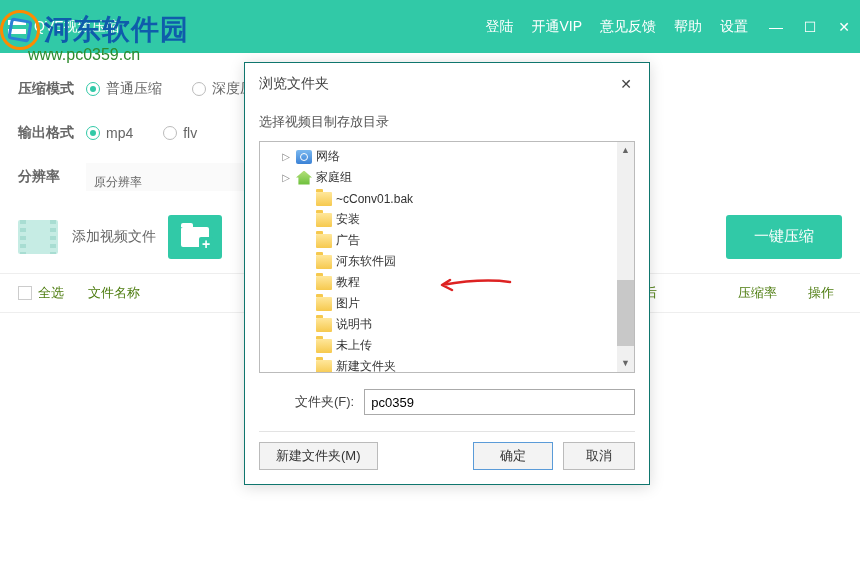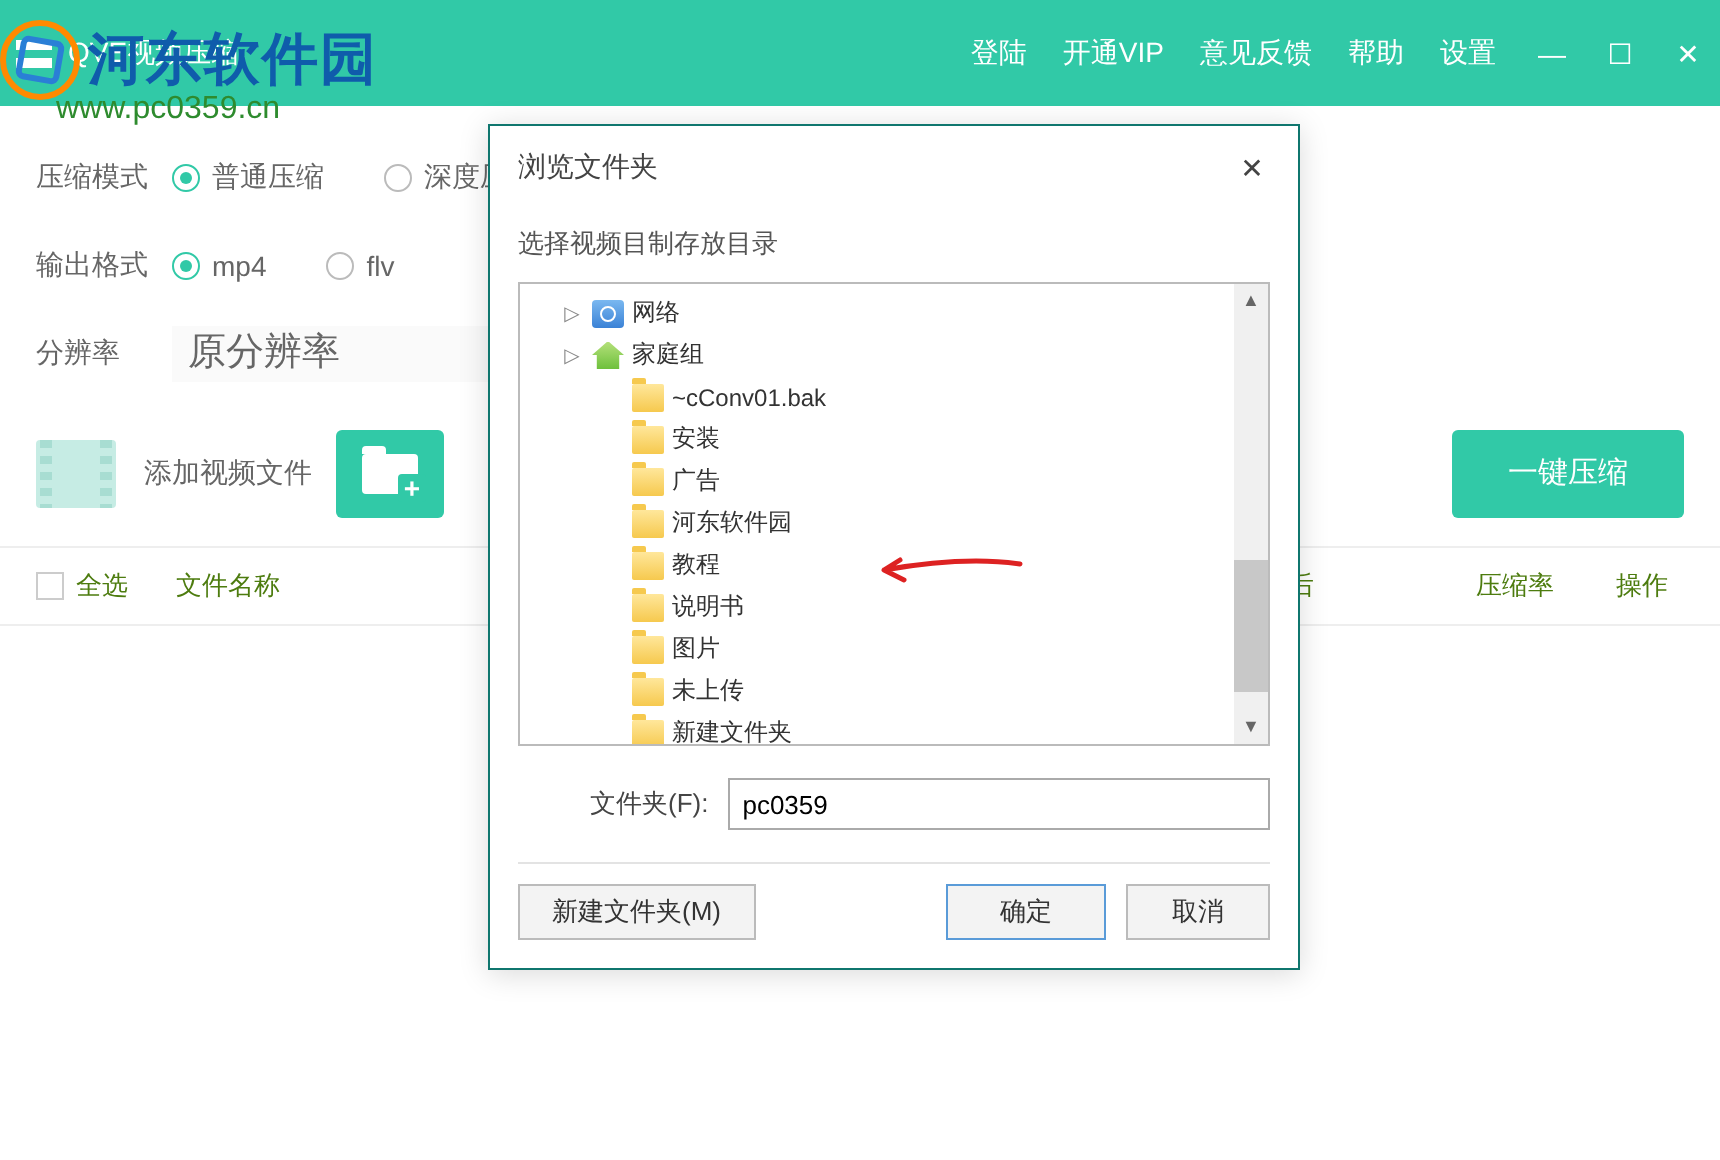--- a/index.html
+++ b/index.html
@@ -20,26 +20,26 @@
 .watermark { position: absolute; top: 10px; left: 0; z-index: 50; pointer-events: none; }
 .watermark .logo { display: flex; align-items: center; }
 .watermark .mark { width: 40px; height: 40px; border-radius: 50%; border: 3px solid #ff8a00; position: relative; display: flex; align-items: center; justify-content: center; }
 .watermark .mark-inner { width: 22px; height: 22px; border: 3px solid #2a7fd6; border-radius: 4px; transform: rotate(10deg); }
 .watermark .text1 { font-size: 28px; font-weight: bold; color: #0f5cab; margin-left: 4px; letter-spacing: 1px; }
 .watermark .url { color: #2e8b2e; font-size: 16px; margin-left: 28px; margin-top: -4px; font-family: Arial; }
 
 
 .options { padding: 14px 18px 8px 18px; }
 .row { display: flex; align-items: center; height: 44px; font-size: 14px; color: #555; }
-.row .label { width: 68px; color: #666; }
+.row .label { width: 68px; color: #666; font-weight: bold; }
 .radio { display: flex; align-items: center; margin-right: 30px; cursor: pointer; color: #666; }
 .radio .dot { width: 14px; height: 14px; border-radius: 50%; border: 1px solid #bbb; margin-right: 6px; position: relative; background: #fff; }
 .radio.selected .dot { border-color: #31c9a7; }
 .radio.selected .dot::after { content: ""; position: absolute; width: 6px; height: 6px; background: #31c9a7; border-radius: 50%; top: 3px; left: 3px; }
-.select-box { height: 28px; width: 170px; background: #fafafa; display: flex; align-items: flex-start; padding: 0 8px; color: #666; font-size: 19px; }
+.select-box { height: 28px; width: 170px; background: #fafafa; display: flex; align-items: flex-end; padding: 0 8px; color: #666; font-size: 12px; }
 
 
 .action-strip { display: flex; padding: 8px 18px 14px; gap: 12px; }
 .add-file-btn { display: flex; align-items: center; gap: 14px; color: #666; font-size: 14px; }
 .film-icon { width: 40px; height: 34px; background: #c6ece4; position: relative; border-radius: 2px; }
 .film-icon::before, .film-icon::after { content: ""; position: absolute; width: 6px; height: 100%; background: repeating-linear-gradient(#a8ddd2 0 4px, #c6ece4 4px 8px); top: 0; }
 .film-icon::before { left: 2px; }
 .film-icon::after { right: 2px; }
 .add-folder-btn { width: 54px; height: 44px; background: #31c9a7; border-radius: 3px; display: flex; align-items: center; justify-content: center; color: #fff; font-size: 26px; cursor: pointer; }
 .add-folder-btn .folder-shape { width: 28px; height: 20px; background: #fff; border-radius: 2px; position: relative; }
@@ -230,26 +230,26 @@
             <span>河东软件园</span>
           </div>
         <div class="tree-item indent2">
             <span class="exp"></span>
             <span class="ico ico-folder"></span>
             <span>教程</span>
           </div>
         <div class="tree-item indent2">
             <span class="exp"></span>
             <span class="ico ico-folder"></span>
+            <span>图片</span>
+          </div>
+        <div class="tree-item indent2">
+            <span class="exp"></span>
+            <span class="ico ico-folder"></span>
             <span>说明书</span>
-          </div>
-        <div class="tree-item indent2">
-            <span class="exp"></span>
-            <span class="ico ico-folder"></span>
-            <span>图片</span>
           </div>
         <div class="tree-item indent2">
             <span class="exp"></span>
             <span class="ico ico-folder"></span>
             <span>未上传</span>
           </div>
         <div class="tree-item indent2">
             <span class="exp"></span>
             <span class="ico ico-folder"></span>
             <span>新建文件夹</span>

